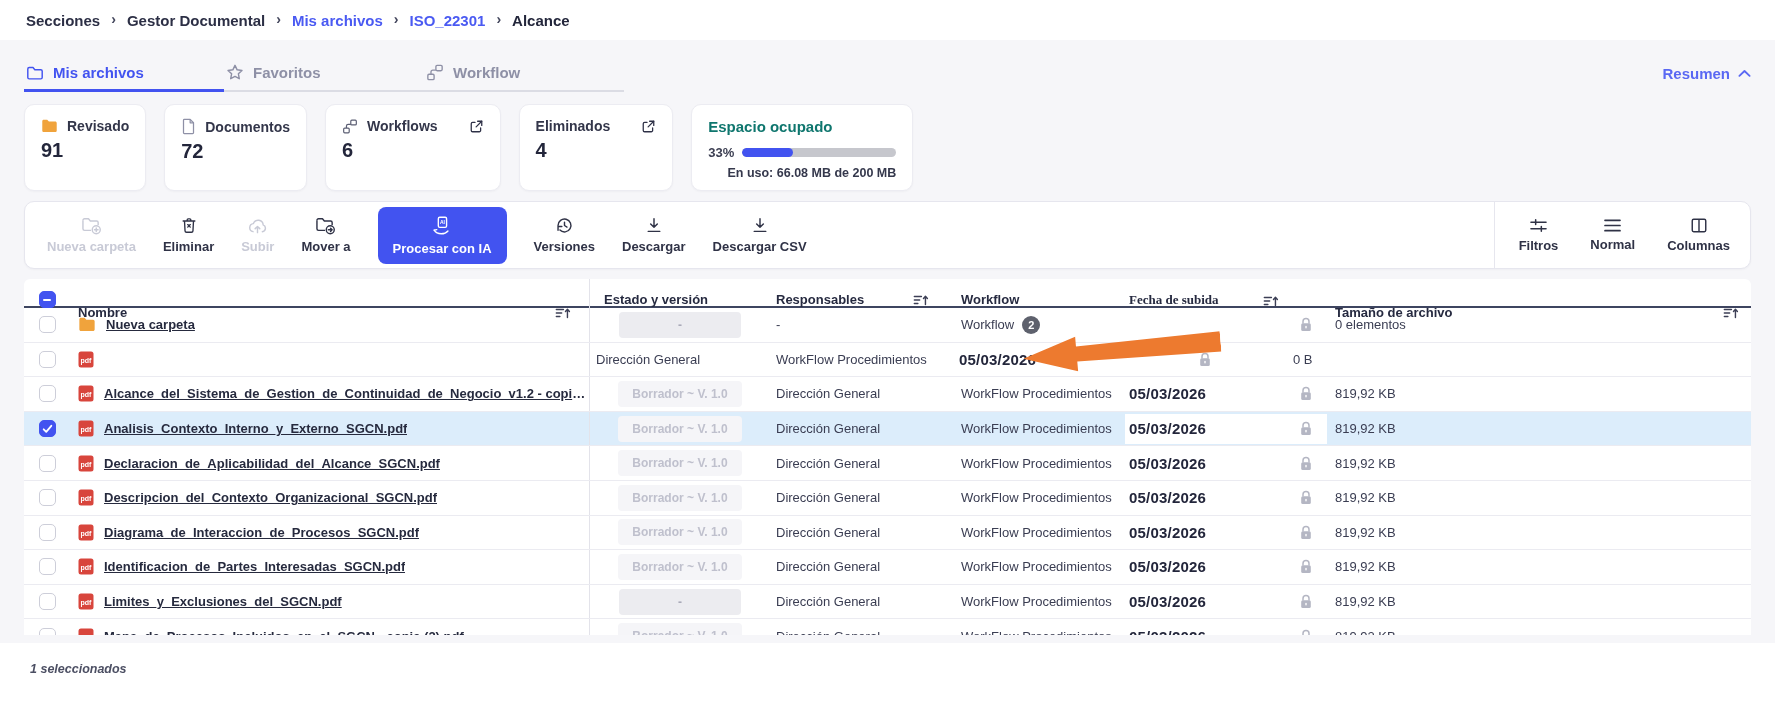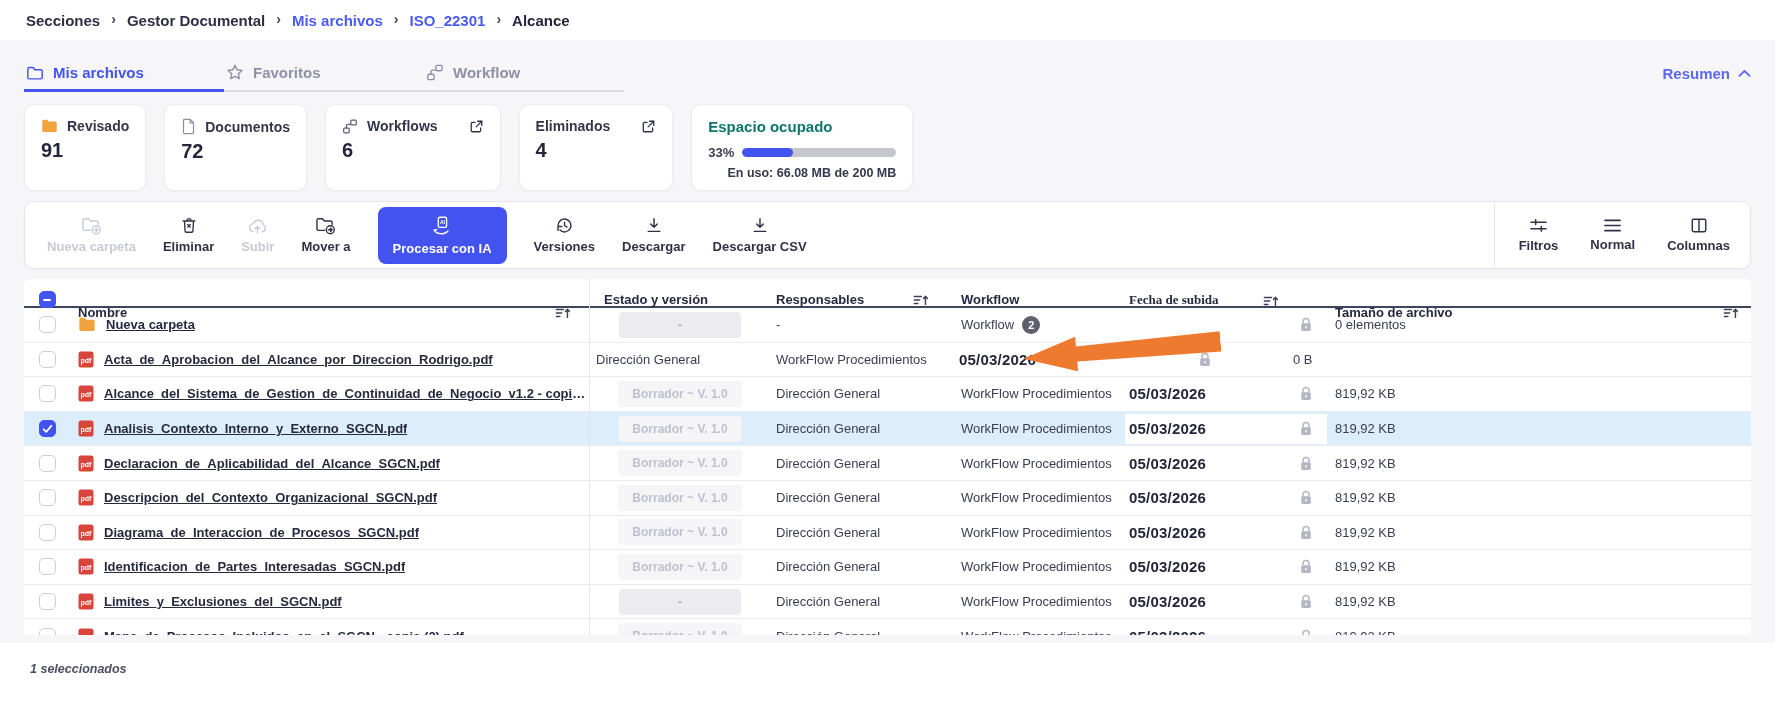--- a/index.html
+++ b/index.html
@@ -421,21 +421,20 @@
       </span>
     </div>
     <div class="cell c-name">
 
       <span>
         <svg width="16" height="17" viewBox="0 0 16 17">
                 <rect x="0.5" y="0.5" width="15" height="16" rx="2.5" fill="#d8453c"></rect>
                 <text x="8" y="11.5" font-size="7" font-weight="bold" fill="#fff" text-anchor="middle" font-family="Liberation Sans, sans-serif">pdf</text>
               </svg>
       </span>
-      <a class="fname">Acta_de_Aprobacion_del_Alcance_por_Direccion_Rodrigo.pdf</a>
     </div>
     <div class="cell c-resp">
             <span>Dirección General</span>
           </div>
     <div class="cell c-flow">
       <span>WorkFlow Procedimientos</span>
 
     </div>
     <div class="cell c-date">
             <span>05/03/2026</span>

